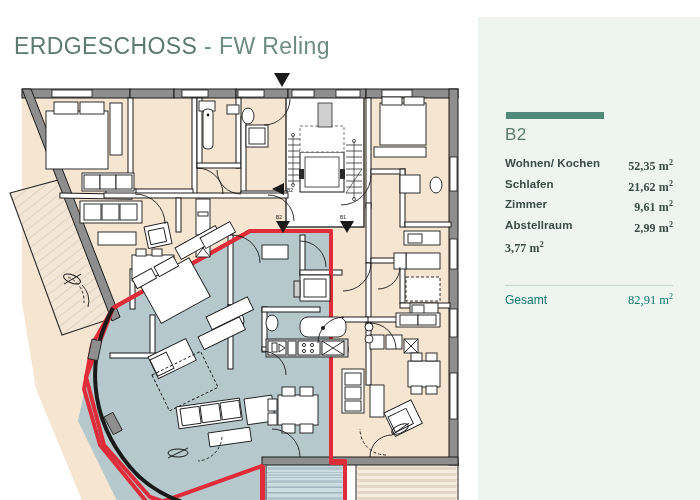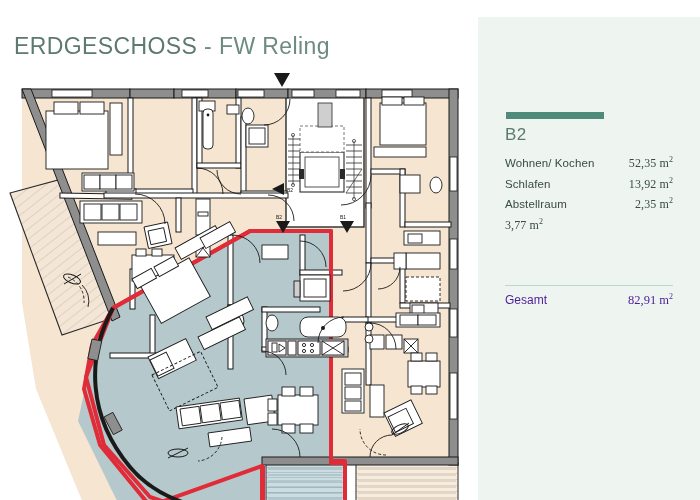--- a/index.html
+++ b/index.html
@@ -27,35 +27,36 @@
   .panel-bar{
     position:absolute;left:28px;top:95px;width:98px;height:7px;
     background:#4f8a7b;
   }
   .panel-code{
     position:absolute;left:27px;top:108px;
     font-size:17px;color:#5c7a70;letter-spacing:.3px;
   }
   .rows{position:absolute;left:27px;top:136px;width:168px;}
   .row{
-    display:flex;justify-content:space-between;align-items:flex-end;
+    display:flex;justify-content:space-between;align-items:flex-start;
     font-size:11.5px;color:#3a4a46;line-height:20.5px;height:20.5px;
     white-space:nowrap;
+    font-weight:bold;
   }
   .row .lbl{letter-spacing:.1px;}
   .row .val{font-family:"Liberation Serif", serif;font-size:12px;letter-spacing:.1px;}
   .row .val sup{font-size:8px;vertical-align:super;}
   .divider{
     position:absolute;left:27px;top:268px;width:168px;height:1px;
     background:#c3d6cd;
   }
   .total{
     position:absolute;left:27px;top:275px;width:168px;
     display:flex;justify-content:space-between;align-items:baseline;
-    color:#4c1d95;white-space:nowrap;
+    color:#0f766e;white-space:nowrap;
   }
   .total .lbl{font-size:12px;}
   .total .val{font-family:Liberation Serif, serif;font-size:12.5px;}
   .total .val sup{font-size:8px;vertical-align:super;}
 
   
   svg.plan{position:absolute;left:0;top:0;}
 </style>
 </head>
 <body>
@@ -454,25 +455,29 @@
     <div class="panel-bar"></div>
     <div class="panel-code">B2</div>
 
     <div class="rows">
       <div class="row">
         <span class="lbl">Wohnen/ Kochen</span>
         <span class="val"><span>52,35</span>&nbsp;<span>m</span><sup>2</sup></span>
       </div>
       <div class="row">
         <span class="lbl">Schlafen</span>
-        <span class="val"><span>13,92</span>&nbsp;<span>m</span><sup>2</sup></span>
+        <span class="val"><span>21,62</span>&nbsp;<span>m</span><sup>2</sup></span>
+      </div>
+      <div class="row">
+        <span class="lbl">Zimmer</span>
+        <span class="val"><span>9,61</span>&nbsp;<span>m</span><sup>2</sup></span>
       </div>
       <div class="row">
         <span class="lbl">Abstellraum</span>
-        <span class="val"><span>2,35</span>&nbsp;<span>m</span><sup>2</sup></span>
+        <span class="val"><span>2,99</span>&nbsp;<span>m</span><sup>2</sup></span>
       </div>
       <div class="row">
         <span class="val"><span>3,77</span>&nbsp;<span>m</span><sup>2</sup></span>
       </div>
     </div>
 
     <div class="divider"></div>
 
     <div class="total">
       <span class="lbl">Gesamt</span>

